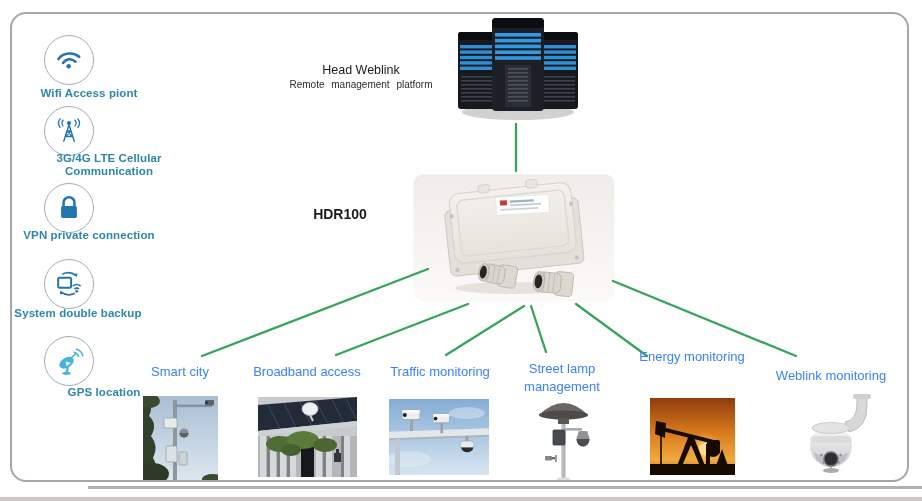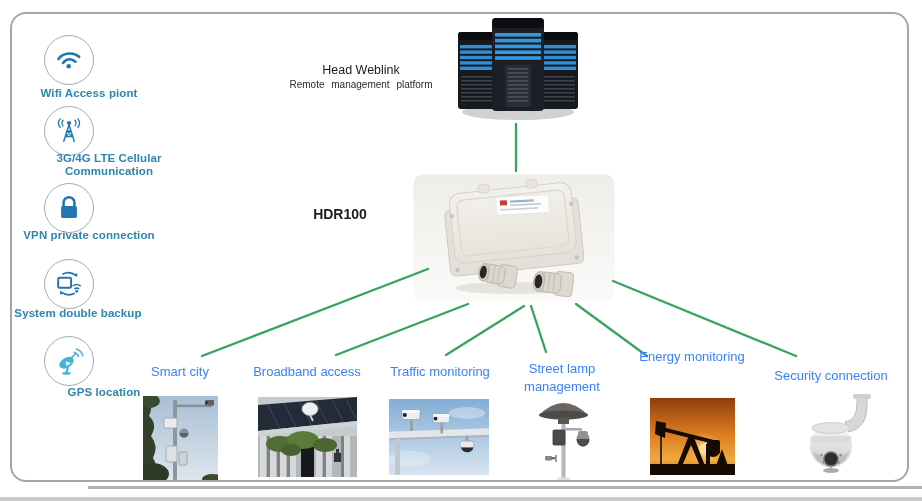--- a/index.html
+++ b/index.html
@@ -384,21 +384,21 @@
       <polygon points="12,29 64,42 64,46 12,33"></polygon>
       <polygon points="6,23 16,25 15,40 5,36"></polygon>
       <rect x="57" y="42" width="13" height="14" rx="2"></rect>
       <circle cx="63" cy="52" r="7"></circle>
       <rect x="56" y="46" width="4" height="22"></rect>
       <path d="M66 68 L72 51 L78 68 Z"></path>
       <line x1="11" y1="31" x2="11" y2="66" stroke="#150b03" stroke-width="1.6"></line>
     </g>
   </svg>
 
-  <div class="app-label" style="left:763px;top:367px;width:136px;">Security connection</div>
+  <div class="app-label" style="left:763px;top:367px;width:136px;">Weblink monitoring</div>
   <svg class="app-photo" style="left:793px;top:392px;" width="83" height="88" viewBox="0 0 83 88">
     <defs>
         <linearGradient id="cam1" x1="0" y1="0" x2="0" y2="1">
           <stop offset="0" stop-color="#fafafa"></stop>
           <stop offset="1" stop-color="#c9c9cc"></stop>
         </linearGradient>
       </defs>
     <rect width="83" height="88" fill="#ffffff"></rect>
     <path d="M52 30 Q64 28 64 12 L64 6 L74 6 L74 14 Q74 36 56 40 Z" fill="#d8d8da" stroke="#bcbcbe" stroke-width="1"></path>
     <rect x="60" y="2" width="18" height="5" rx="2" fill="#cfcfd1"></rect>

